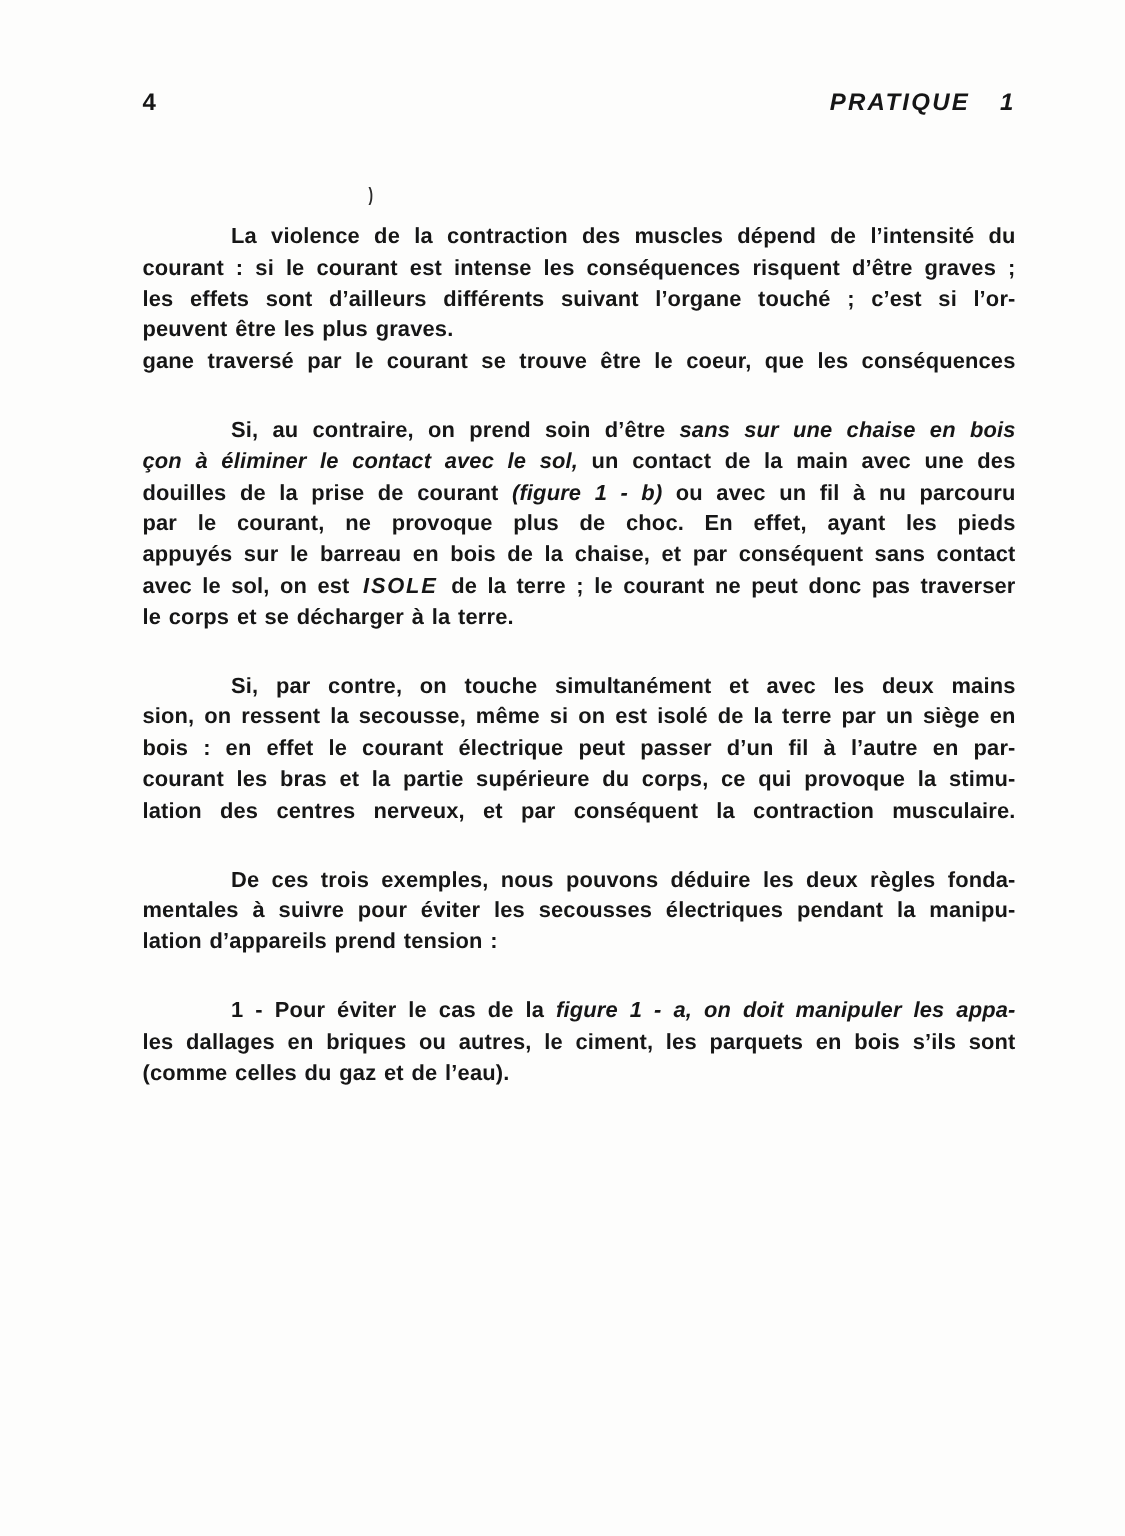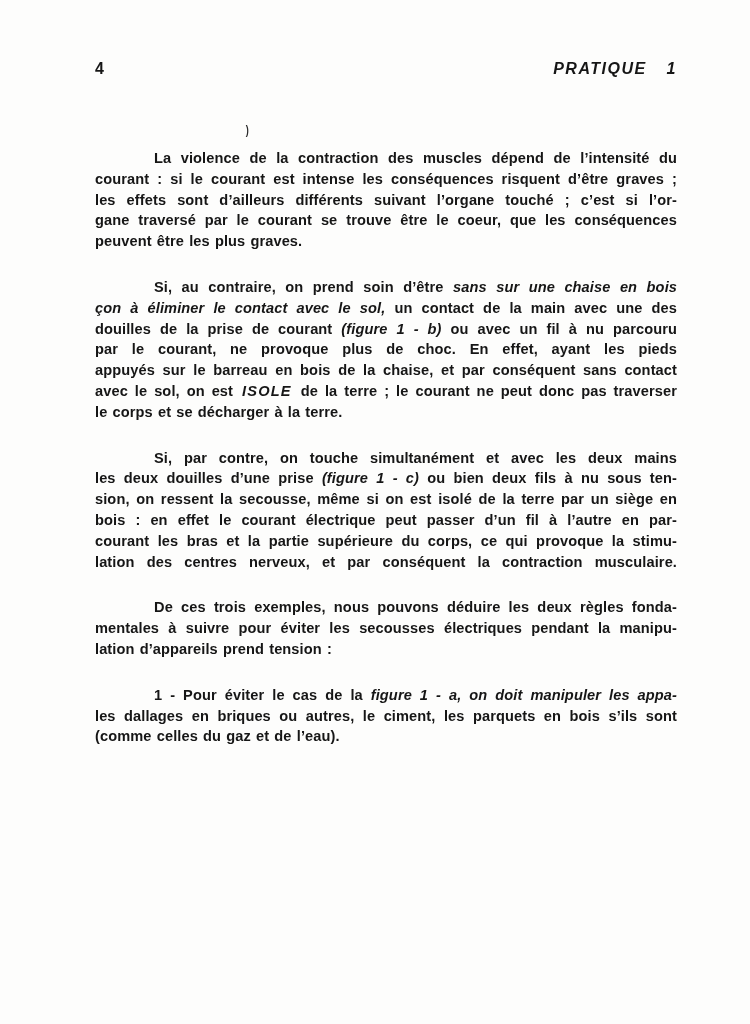--- a/index.html
+++ b/index.html
@@ -75,35 +75,34 @@
   <div class="header">
     <span class="page-num">4</span>
     <span class="running-title">PRATIQUE 1</span>
   </div>
   <span class="scan-artifact">)</span>
   <div class="body-text" id="body-text">
       <div class="para">
         <div class="line indent"><span class="seg-normal">La violence de la contraction des muscles dépend de l’intensité du</span></div>
         <div class="line"><span class="seg-normal">courant : si le courant est intense les conséquences risquent d’être graves ;</span></div>
         <div class="line"><span class="seg-normal">les effets sont d’ailleurs différents suivant l’organe touché ; c’est si l’or-</span></div>
+        <div class="line last"><span class="seg-normal">peuvent être les plus graves.</span></div>
         <div class="line"><span class="seg-normal">gane traversé par le courant se trouve être le coeur, que les conséquences</span></div>
-        <div class="line last"><span class="seg-normal">peuvent être les plus graves.</span></div>
       </div>
       <div class="para">
         <div class="line indent"><span class="seg-normal">Si, au contraire, on prend soin d’être </span><span class="seg-italic">sans sur une chaise en bois</span></div>
         <div class="line"><span class="seg-italic">çon à éliminer le contact avec le sol,</span><span class="seg-normal"> un contact de la main avec une des</span></div>
         <div class="line"><span class="seg-normal">douilles de la prise de courant </span><span class="seg-italic">(figure 1 - b)</span><span class="seg-normal"> ou avec un fil à nu parcouru</span></div>
         <div class="line"><span class="seg-normal">par le courant, ne provoque plus de choc. En effet, ayant les pieds</span></div>
         <div class="line"><span class="seg-normal">appuyés sur le barreau en bois de la chaise, et par conséquent sans contact</span></div>
         <div class="line"><span class="seg-normal">avec le sol, on est </span><span class="seg-caps-italic">ISOLE</span><span class="seg-normal"> de la terre ; le courant ne peut donc pas traverser</span></div>
         <div class="line last"><span class="seg-normal">le corps et se décharger à  la terre.</span></div>
       </div>
       <div class="para">
         <div class="line indent"><span class="seg-normal">Si, par contre, on touche simultanément et avec les deux mains</span></div>
-        <div class="line"><span class="seg-normal">les deux douilles d’une prise </span><span class="seg-italic">(figure 1 - c)</span><span class="seg-normal"> ou bien deux fils à nu sous ten-</span></div>
         <div class="line"><span class="seg-normal">sion, on ressent la secousse, même si on est isolé de la terre par un siège en</span></div>
         <div class="line"><span class="seg-normal">bois : en effet le courant électrique peut passer d’un fil à l’autre en par-</span></div>
         <div class="line"><span class="seg-normal">courant les bras et la partie supérieure du corps, ce qui provoque la stimu-</span></div>
         <div class="line"><span class="seg-normal">lation des centres nerveux, et par conséquent la contraction musculaire.</span></div>
       </div>
       <div class="para">
         <div class="line indent"><span class="seg-normal">De ces trois exemples, nous pouvons déduire les deux règles fonda-</span></div>
         <div class="line"><span class="seg-normal">mentales à suivre pour éviter les secousses électriques pendant la manipu-</span></div>
         <div class="line last"><span class="seg-normal">lation d’appareils prend tension :</span></div>
       </div>

